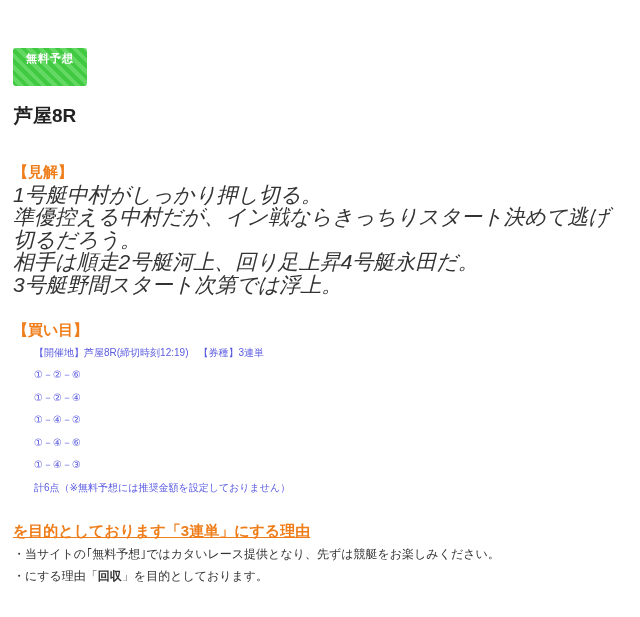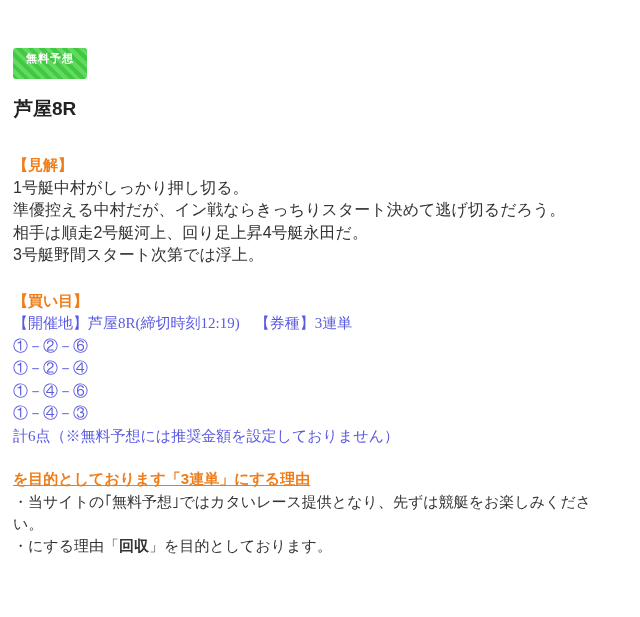--- a/index.html
+++ b/index.html
@@ -18,41 +18,41 @@
     width:640px;height:617px;overflow:hidden;
     background:var(--bg);
     font-family:"Liberation Sans","DejaVu Sans",sans-serif;
     color:var(--body);
   }
   .page{padding:48px 20px 0 13px;}
   .badge{
     display:inline-block;
     font-size:11px;font-weight:bold;letter-spacing:1px;
     color:var(--badge-text);
-    padding:3px 13px 13px 13px;
+    padding:3px 13px 20px 13px;
     border-radius:3px;
     background:repeating-linear-gradient(45deg,
       var(--green-main) 0,var(--green-main) 4px,
       var(--green-stripe) 4px,var(--green-stripe) 8px);
   }
   .page-title{
     font-size:19px;font-weight:bold;color:var(--title);
     margin:20px 0 4px 1px;line-height:19px;
   }
   .section-kenkai{margin-top:36px;}
-  .section-kaime{margin-top:23px;font-family:Liberation Serif, serif;}
+  .section-kaime{margin-top:23px;}
   .section-reason{margin-top:21px;}
   .heading{
     color:var(--orange);font-weight:bold;
     font-size:15px;line-height:22.5px;
   }
   .heading.underline{text-decoration:underline;}
-  .line{font-size:16px;line-height:22.5px;color:var(--body);}
-  .blue-line{font-size:15px;line-height:22.5px;color:var(--blue);}
-  .bullet{font-size:15px;line-height:22.4px;color:var(--body);}
+  .line{font-size:21px;line-height:22.5px;color:var(--body);font-style:italic;}
+  .blue-line{font-size:10px;line-height:22.5px;color:var(--blue);margin-left:21px;}
+  .bullet{font-size:12px;line-height:22.4px;color:var(--body);}
   .bullet b{font-weight:bold;}
 </style>
 </head>
 <body>
 
 <div class="page">
 
   <span class="badge">
     <span>無料予想</span>
   </span>
@@ -65,20 +65,21 @@
     <div class="line">準優控える中村だが、イン戦ならきっちりスタート決めて逃げ切るだろう。</div>
     <div class="line">相手は順走2号艇河上、回り足上昇4号艇永田だ。</div>
     <div class="line">3号艇野間スタート次第では浮上。</div>
   </section>
 
   <section class="section-kaime">
     <div class="heading">【買い目】</div>
     <div class="blue-line">【開催地】芦屋8R(締切時刻12:19)　【券種】3連単</div>
     <div class="blue-line">①－②－⑥</div>
     <div class="blue-line">①－②－④</div>
+    <div class="blue-line">①－④－②</div>
     <div class="blue-line">①－④－⑥</div>
     <div class="blue-line">①－④－③</div>
     <div class="blue-line">計6点（※無料予想には推奨金額を設定しておりません）</div>
   </section>
 
   <section class="section-reason">
     <div class="heading underline">を目的としております「3連単」にする理由</div>
     <div class="bullet">・当サイトの｢無料予想｣ではカタいレース提供となり、先ずは競艇をお楽しみください。</div>
     <div class="bullet"><span>・にする理由「</span><b>回収</b><span>」を目的としております。</span></div>
   </section>

